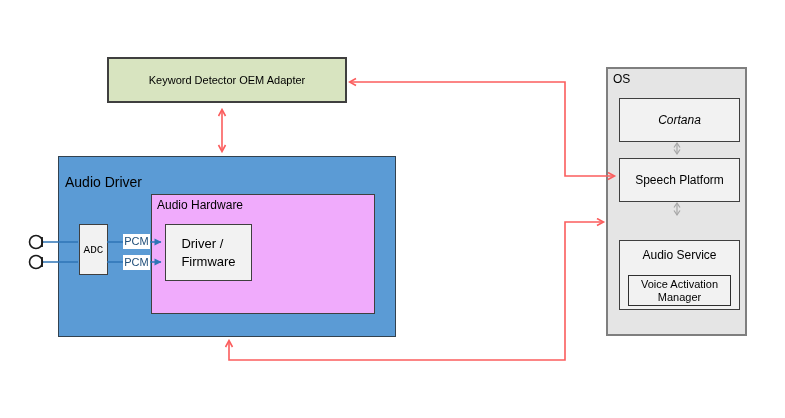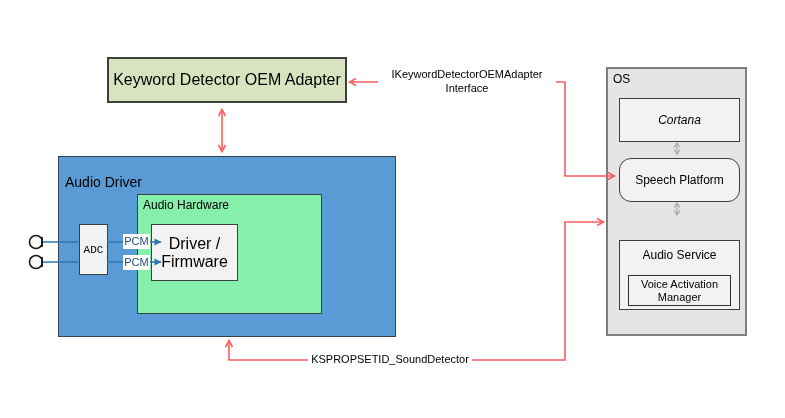--- a/index.html
+++ b/index.html
@@ -12,61 +12,61 @@
     background: #ffffff;
     overflow: hidden;
   }
   .abs { position: absolute; }
 
   
   .adapter-box {
     left: 107px; top: 57px; width: 240px; height: 46px;
     background: #d8e4c0; border: 2px solid #3f3f3f;
     display: flex; align-items: center; justify-content: center;
-    font-size: 16px; color: #000;
+    font-size: 11px; color: #000;
   }
   .audio-driver-box {
     left: 58px; top: 156px; width: 338px; height: 181px;
     background: #5b9bd5; border: 1.5px solid #33424f;
   }
   .audio-driver-title {
     left: 6px; top: 3px; font-size: 14px; color: #000; margin-top: 14px;
   }
   .audio-hardware-box {
-    left: 78px; top: 37px; width: 185px; height: 120px;
-    background: #86efac; border: 1.5px solid #3f3f3f;
+    left: 92px; top: 37px; width: 224px; height: 120px;
+    background: #f0abfc; border: 1.5px solid #3f3f3f;
   }
   .audio-hardware-title {
     left: 5px; top: 3px; font-size: 12px; color: #000;
   }
   .driver-firmware-box {
     left: 13px; top: 29px; width: 87px; height: 57px;
     background: #f2f2f2; border: 1.5px solid #3f3f3f;
     display: flex; align-items: center; justify-content: center;
-    text-align: center; font-size: 16px; line-height: 18px; color: #000;
+    text-align: left; font-size: 13px; line-height: 18px; color: #000;
     white-space: pre-line;
   }
   .adc-box {
     left: 20px; top: 67px; width: 29px; height: 51px;
     background: #f2f2f2; border: 1.5px solid #3f3f3f;
     display: flex; align-items: center; justify-content: center;
     font-size: 11px; color: #000; font-family: Liberation Mono, monospace;
   }
   .os-box {
     left: 606px; top: 67px; width: 141px; height: 269px;
     background: #e5e5e5; border: 2px solid #7f7f7f;
   }
   .os-title { left: 5px; top: 3px; font-size: 12px; color: #000; }
   .os-inner {
     background: #f2f2f2; border: 1.5px solid #3f3f3f;
     display: flex; align-items: center; justify-content: center;
     font-size: 12px; color: #000;
   }
   .cortana-box  { left: 11px; top: 29px;  width: 121px; height: 44px; font-style: italic; }
-  .speech-box   { left: 11px; top: 89px;  width: 121px; height: 44px; border-radius: 12px; }
+  .speech-box   { left: 11px; top: 89px;  width: 121px; height: 44px; }
   .service-box  {
     left: 11px; top: 151px; width: 121px; height: 70px;
     background: #f2f2f2; border: 1.5px solid #3f3f3f; margin-top: 20px;
   }
   .service-title {
     width: 100%; top: 7px; text-align: center;
     font-size: 12px; color: #000;
   }
   .vam-box {
     left: 8px; top: 34px; width: 103px; height: 31px;
@@ -179,18 +179,16 @@
       <line x1="42" y1="257" x2="42" y2="267" stroke="#1a1a1a" stroke-width="1.8"></line>
     </g>
 
     <line x1="43" y1="242" x2="78" y2="242" stroke="#2e75b6" stroke-width="1.6"></line>
     <line x1="43" y1="262" x2="78" y2="262" stroke="#2e75b6" stroke-width="1.6"></line>
 
     <line x1="107" y1="242" x2="161" y2="242" stroke="#2e75b6" stroke-width="1.6" marker-end="url(#blue-head)"></line>
     <line x1="107" y1="262" x2="161" y2="262" stroke="#2e75b6" stroke-width="1.6" marker-end="url(#blue-head)"></line>
   </svg>
 
-  <div class="abs line-label interface-label">IKeywordDetectorOEMAdapter Interface</div>
-  <div class="abs line-label ks-label">KSPROPSETID_SoundDetector</div>
   <div class="abs pcm-label pcm-1">PCM</div>
   <div class="abs pcm-label pcm-2">PCM</div>
 
 </div>
 
 </body></html>

